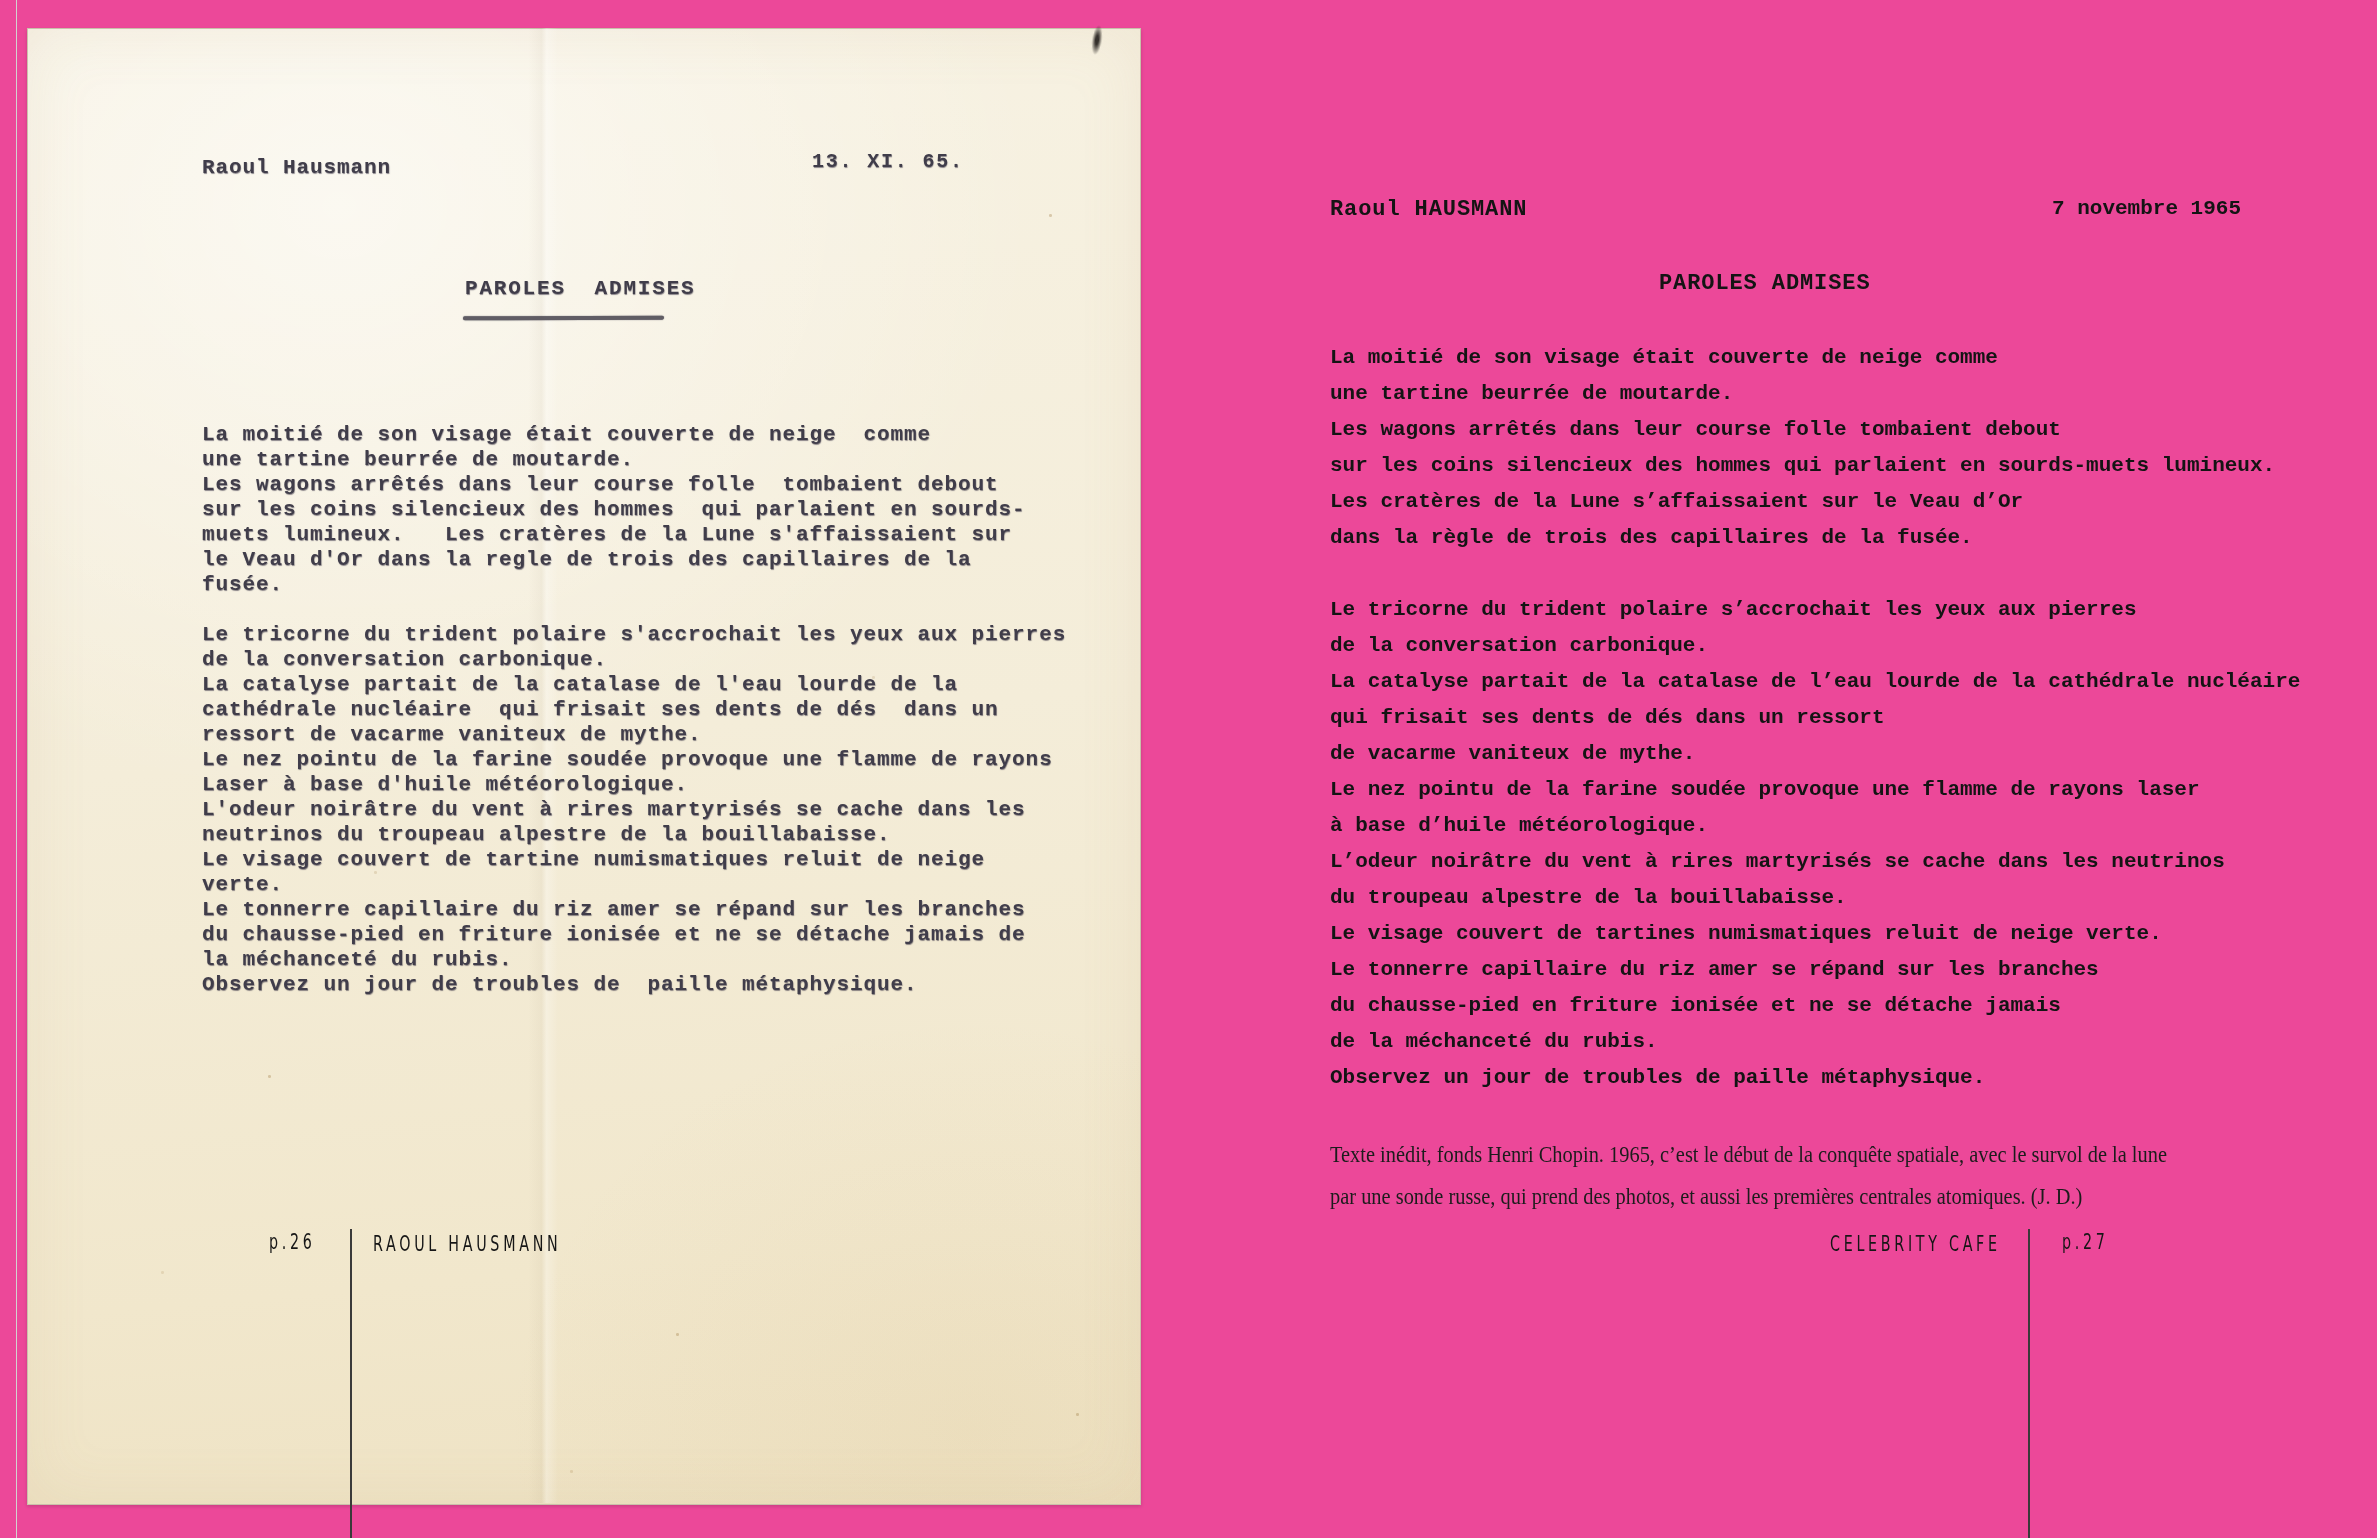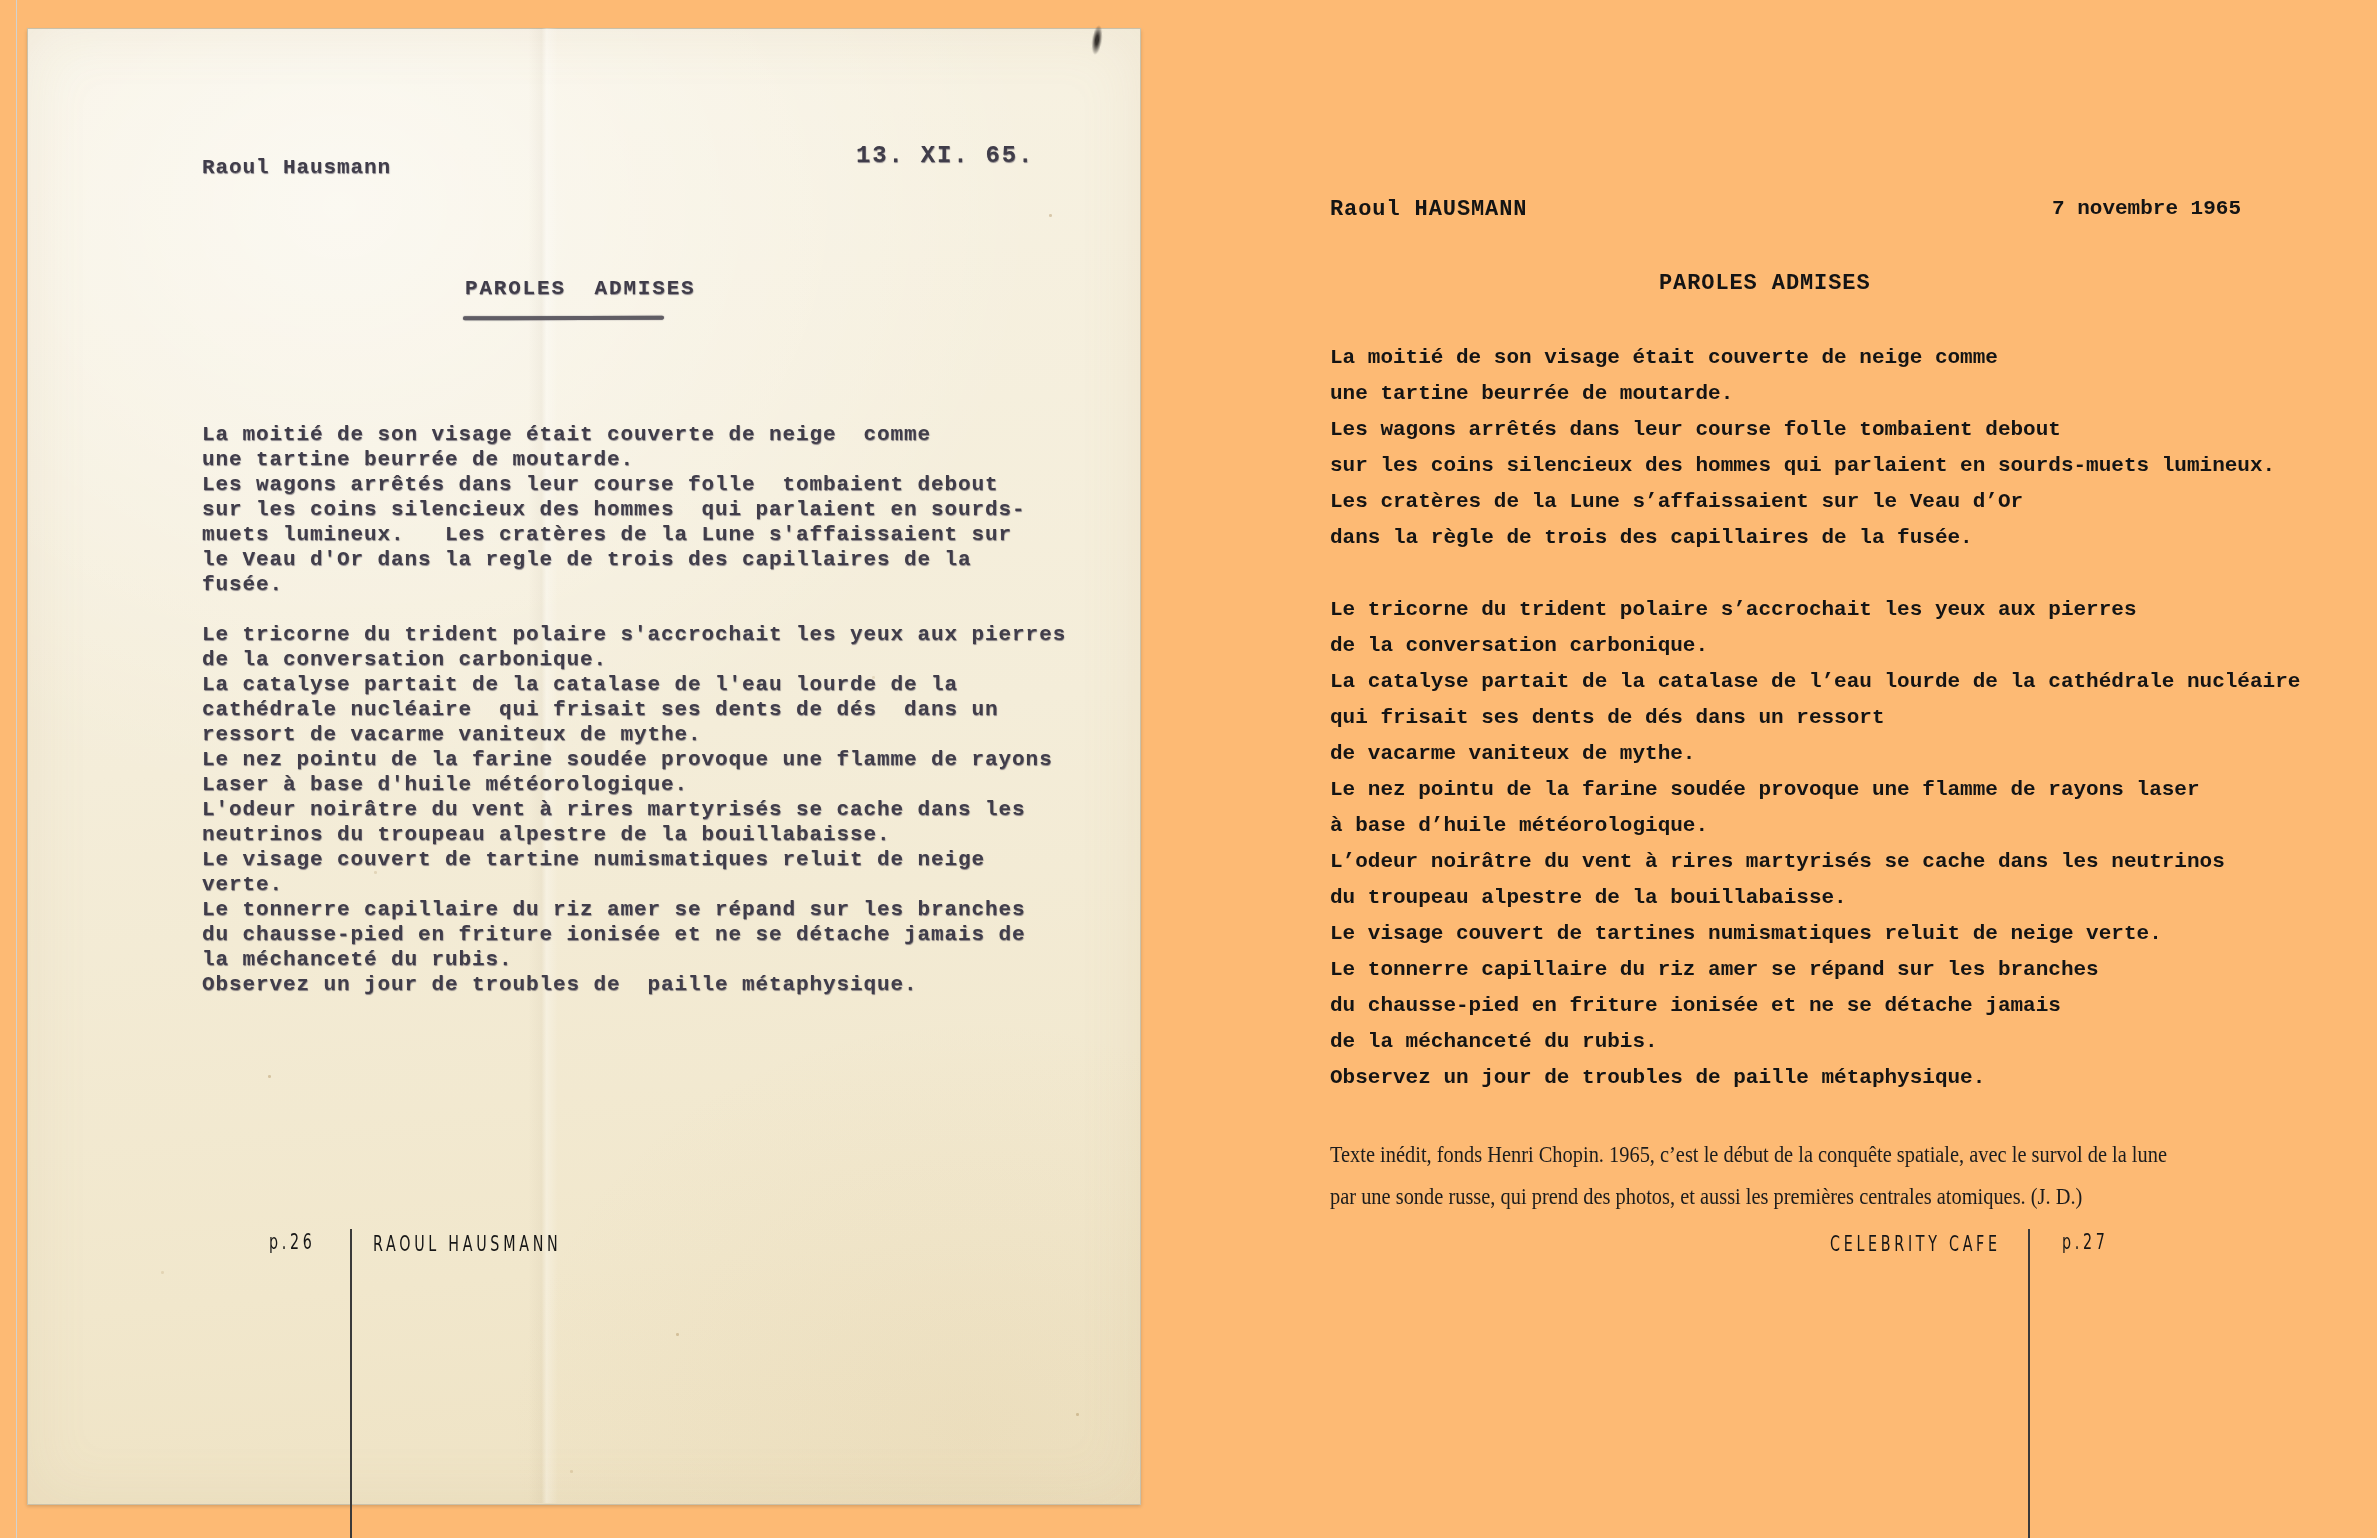--- a/index.html
+++ b/index.html
@@ -1,20 +1,20 @@
 <!DOCTYPE html>
 <html style="font-size:14px"><head>
 <meta charset="utf-8">
 <style>
   html, body { margin: 0; padding: 0; background: #ffffff; }
   .spread {
     position: relative;
     width: 2377px;
     height: 1538px;
-    background: #fdba74;
+    background: #ec4899;
     overflow: hidden;
     font-family: "Liberation Sans", sans-serif;
     text-decoration: underline;
   }
   .abs { position: absolute; }
 
   
   .page-edge-line {
     left: 16px; top: 0; width: 0.9px; height: 1538px;
     background: #d2d2d0;
@@ -44,21 +44,21 @@
   }
 
   .tw {
     font-family: "Liberation Mono", "DejaVu Sans Mono", monospace;
     font-weight: 700;
     color: #403d4a;
     text-shadow: 0.4px 0.5px 0.9px rgba(52,48,66,0.55);
     white-space: pre;
   }
   .tw-author { left: 202px; top: 156px; font-size: 21px; letter-spacing: 0.9px; }
-  .tw-date   { left: 812px; top: 142px; font-size: 24px; letter-spacing: 1.8px; margin-left: 44px; }
+  .tw-date   { left: 812px; top: 150px; font-size: 20px; letter-spacing: 1.8px; }
   .tw-title  { left: 465px; top: 277px; font-size: 21px; letter-spacing: 1.8px; }
   .tw-underline {
     left: 463px; top: 316px; width: 201px; height: 3.6px;
     background: #46434e; opacity: 0.85; border-radius: 1.8px;
     transform: rotate(-0.2deg);
     box-shadow: 0 0 1.3px rgba(52,48,66,0.8);
   }
   .tw-body   { left: 202px; top: 422px; font-size: 21px; line-height: 25px; letter-spacing: 0.9px; }
 
   

